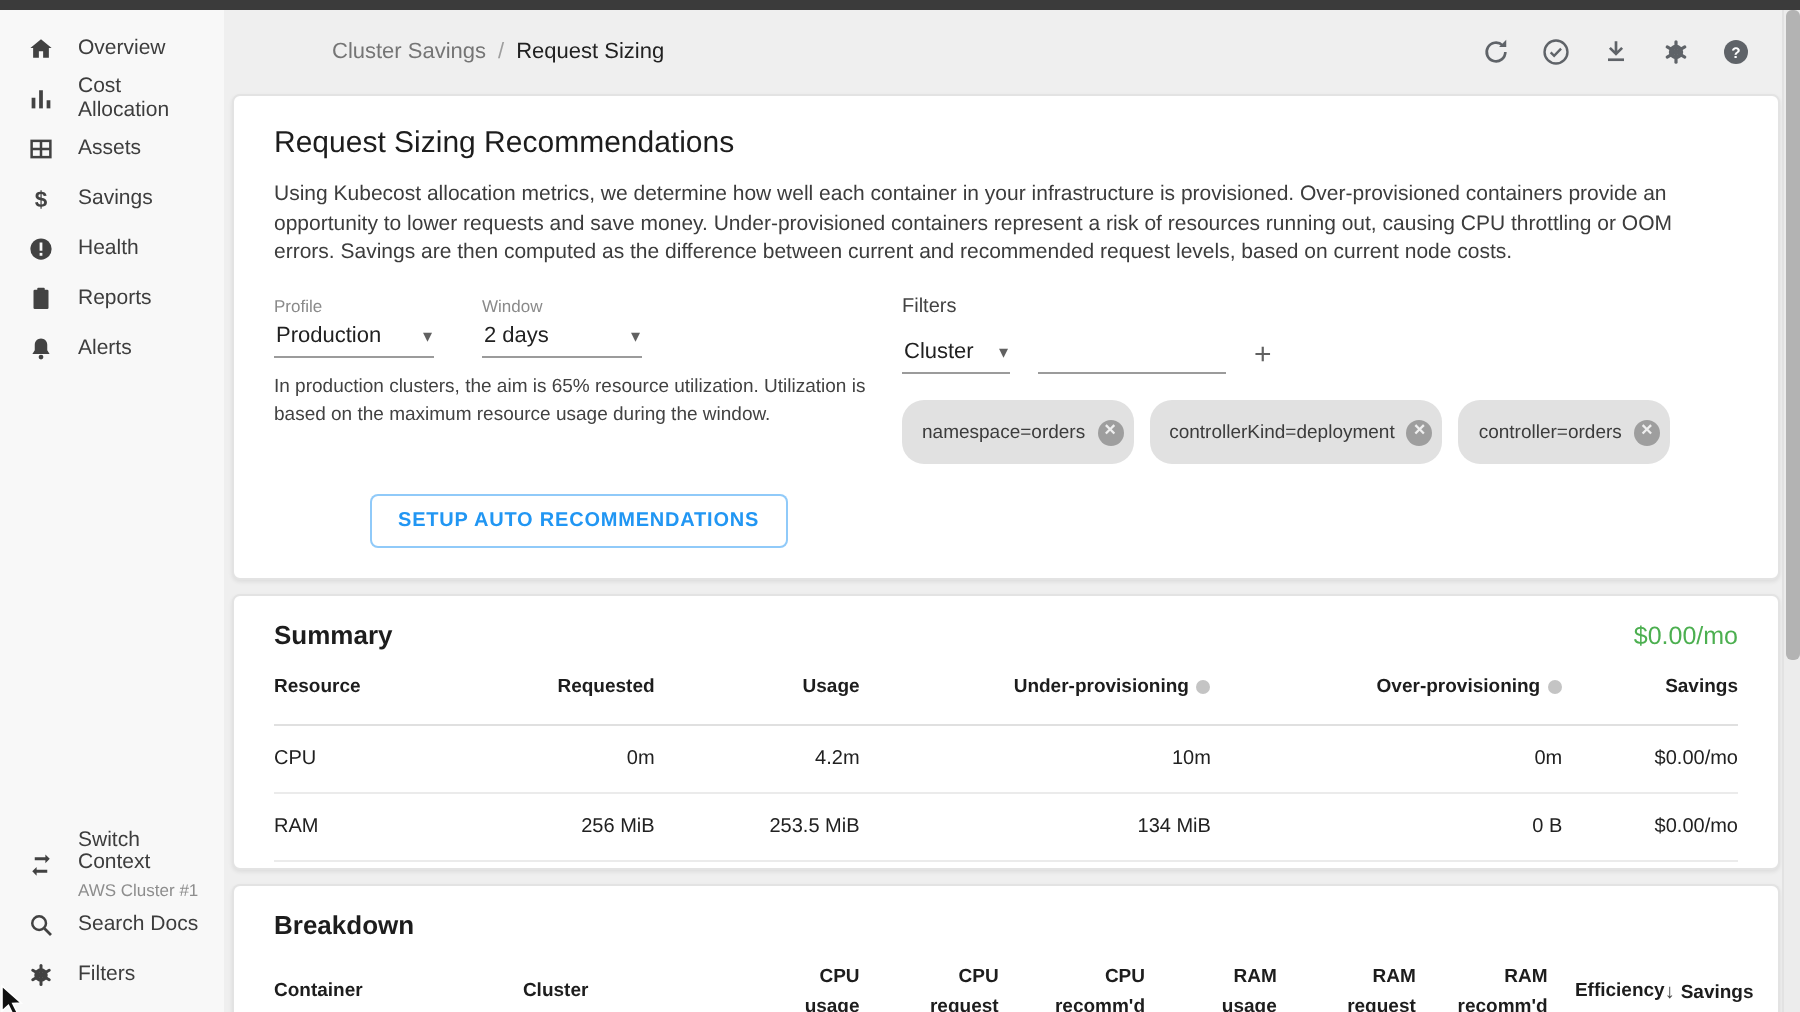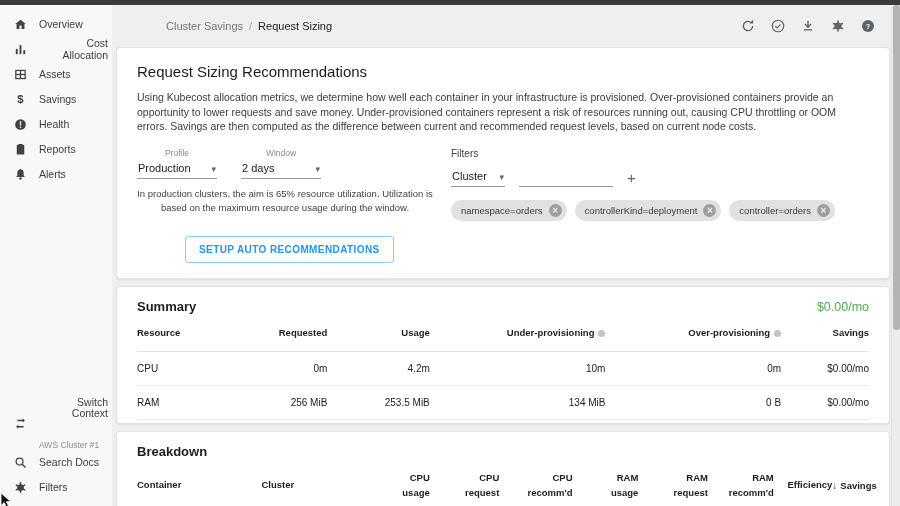--- a/index.html
+++ b/index.html
@@ -10,22 +10,22 @@
     font-family:"Liberation Sans","DejaVu Sans",sans-serif;
   }
   .top-strip { position:absolute; top:0; left:0; width:900px; height:5px; background:#3b3b3b; z-index:10; }
   .app { display:flex; height:506px; padding-top:5px; }
 
   
   .sidebar { width:112px; flex-shrink:0; background:#f8f8f8; display:flex; flex-direction:column; padding:7px 0 6px; }
   .side-item { display:flex; align-items:center; min-height:25px; padding:0 4px 0 13px; cursor:pointer; color:#3d3d3d; }
   .side-item .ic { width:15px; height:15px; margin-right:11px; flex-shrink:0; display:flex; align-items:center; justify-content:center; color:#424242; }
   .ic svg { width:15px; height:15px; }
-  .side-item .lbl { font-size:10.5px; line-height:1.1;text-align:right; }
-  .side-sub { font-size:8.5px; color:#8d8d8d; margin-top:20px; }
+  .side-item .lbl { font-size:10.5px; line-height:1.1; }
+  .side-sub { font-size:8.5px; color:#8d8d8d; margin-top:2px; }
   .side-bottom { margin-top:auto; }
   .side-item.multi { min-height:34px; }
 
   
   main { flex:1; display:flex; flex-direction:column; min-width:0; }
   .hdr { height:42px; display:flex; align-items:center; padding:0 24px 0 10px; flex-shrink:0; }
   .crumbs { font-size:11px; color:#757575; display:flex; gap:6px;margin-left:44px; }
   .crumb-link { cursor:pointer; }
   .crumb-sep::before { content:"/"; color:#9e9e9e; }
   .crumb-current { color:#212121; }
@@ -33,34 +33,34 @@
   .action { width:16px; height:16px; cursor:pointer; }
   .action svg { width:16px; height:16px; }
 
   .content { padding:0 10px 0 4px; }
   .card { background:#fff; border:1px solid #e3e3e3; border-radius:4px; box-shadow:0 1px 2px rgba(0,0,0,.08); margin-bottom:7px; }
   .card1 { padding:15px 20px 15px; }
   .page-title { font-size:15px; font-weight:400; margin:0 0 10px; color:#1d1d1d; }
   .desc { font-size:10.5px; line-height:1.4; color:#3c3c3c; margin:0 0 14px; max-width:742px; }
 
   .controls { display:flex; }
-  .ctrl-left { width:314px; flex-shrink:0;text-align:center; }
+  .ctrl-left { width:314px; flex-shrink:0; }
   .sel-row { display:flex; gap:24px; }
   .sel-label { font-size:8.5px; color:#8a8a8a; margin-bottom:1px; }
   .sel-value { font-size:11px; color:#212121; display:flex; align-items:center; justify-content:space-between; border-bottom:1px solid #9b9b9b; padding:3px 1px 4px; width:80px; cursor:pointer; }
   .caret::after { content:"▾"; color:#616161; font-size:9px; }
   .note { font-size:9.5px; line-height:1.45; color:#424242; margin-top:8px; max-width:296px; }
 
   .filters-label { font-size:10px; color:#424242; margin-bottom:8px; }
   .filter-row { display:flex; align-items:flex-end; gap:14px; }
   .filter-type { font-size:11px; color:#212121; border-bottom:1px solid #9b9b9b; padding:3px 1px 4px; width:54px; display:flex; align-items:center; justify-content:space-between; cursor:pointer; }
   .filter-input { border:none; border-bottom:1px solid #9b9b9b; background:transparent; width:94px; height:18px; font-family:inherit; font-size:11px; outline:none; padding:0 2px; }
   .add-btn { font-size:15px; color:#616161; cursor:pointer; line-height:1; padding-bottom:2px; }
   .chips { display:flex; gap:8px; margin-top:13px; }
-  .chip { background:#e1e1e1; border-radius:11px; height:21px; display:flex; align-items:center; padding:0 5px 0 10px; font-size:9.5px; color:#3c3c3c; cursor:pointer; }
+  .chip { background:#e1e1e1; border-radius:11px; height:32px; display:flex; align-items:center; padding:0 5px 0 10px; font-size:9.5px; color:#3c3c3c; cursor:pointer; }
   .chip-x { width:13px; height:13px; border-radius:50%; background:#9e9e9e; color:#efefef; display:flex; align-items:center; justify-content:center; margin-left:6px; cursor:pointer; }
   .chip-x::before { content:"×"; font-size:10px; font-weight:bold; line-height:1; }
   .setup-btn { margin-top:15px; background:#fff; border:1px solid rgba(33,150,243,.5); color:#2196f3; font-size:10px; font-weight:600; letter-spacing:.4px; padding:7px 13px; border-radius:4px; cursor:pointer; font-family:inherit;margin-left:48px; }
 
   .card2 { padding:12px 20px 3px; }
   .card3 { padding:12px 20px 0; margin-bottom:0; min-height:122px; border-bottom:none; border-bottom-left-radius:0; border-bottom-right-radius:0; }
   .card-head { display:flex; align-items:center; justify-content:space-between; margin-bottom:2px; }
   .card-title { font-size:13px; font-weight:700; color:#1d1d1d; }
   .total { font-size:12.5px; color:#4caf50; }
 

